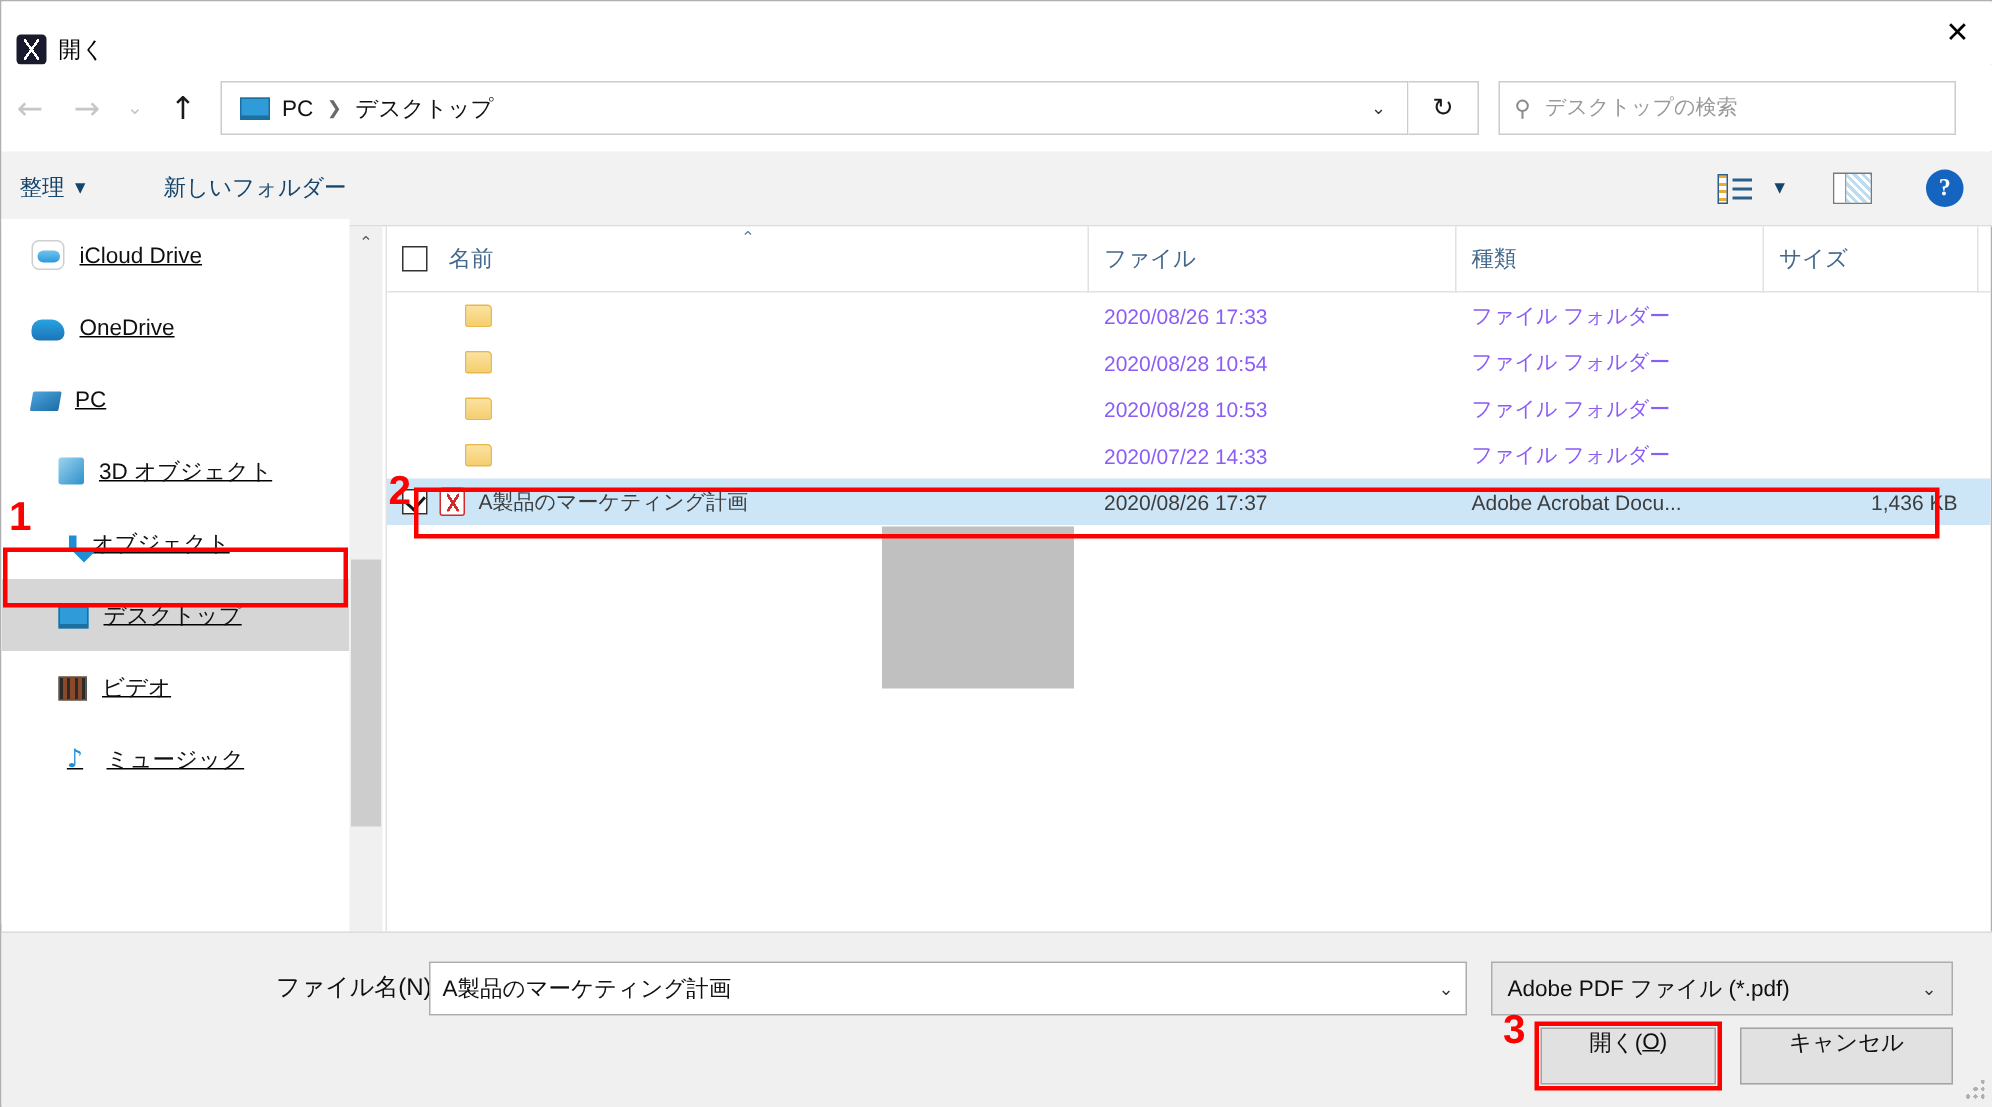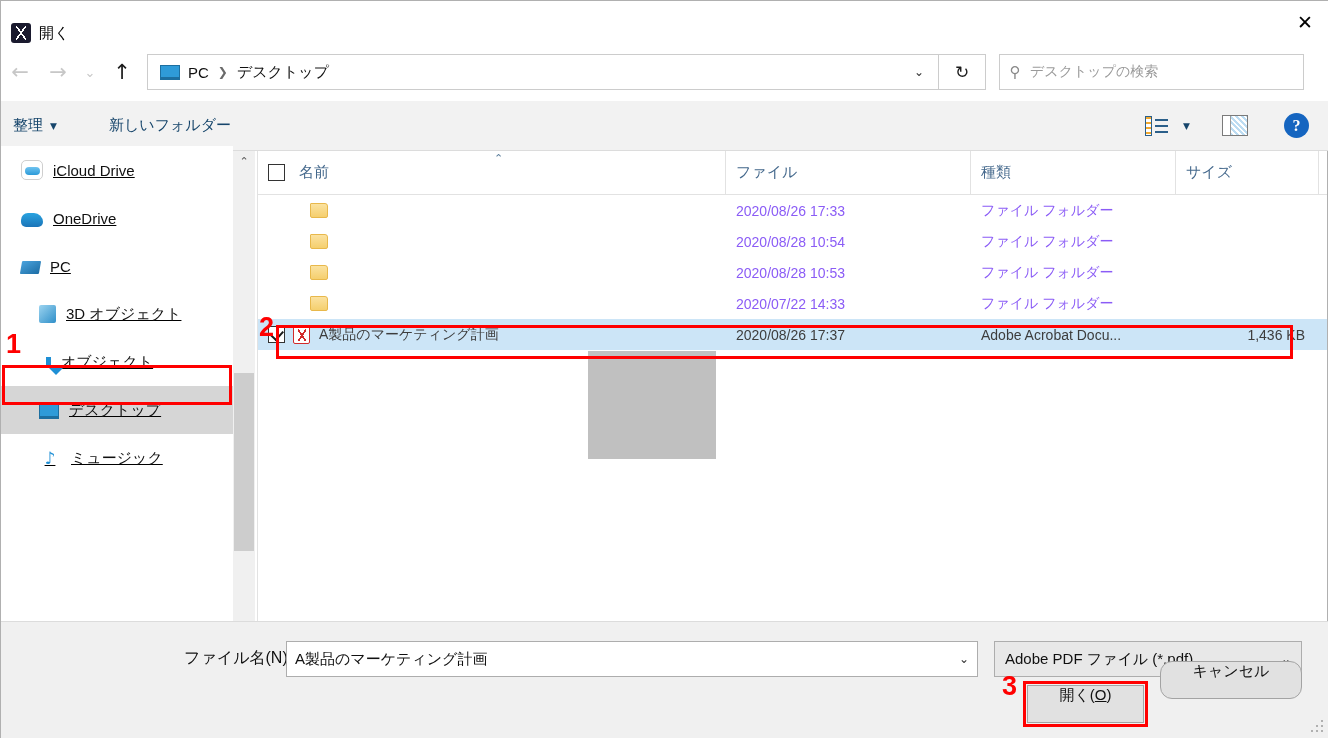--- a/index.html
+++ b/index.html
@@ -299,21 +299,21 @@
     background: #e8e8e8; border: 1px solid #adadad;
     display: flex; align-items: center; padding: 0 10px;
     font-size: 15px; color: #101010; text-align: right;
   }
   .btn {
     position: absolute; height: 38px; background: #e1e1e1;
     border: 1px solid #a3a3a3; display: flex; align-items: flex-start;
     justify-content: center; font-size: 15px; color: #101010;
   }
   .btn-open { left: 1026px; top: 684px; width: 117px; }
-  .btn-cancel { left: 1159px; top: 660px; width: 142px; border-radius: 12px; }
+  .btn-cancel { left: 1159px; top: 684px; width: 142px; }
   .uline { text-decoration: underline; }
   .grip {
     position: absolute; right: 4px; bottom: 3px; width: 14px; height: 14px;
     background:
       radial-gradient(circle 1.4px at 3px 11px,#b0b0b0 99%,transparent 0),
       radial-gradient(circle 1.4px at 8px 11px,#b0b0b0 99%,transparent 0),
       radial-gradient(circle 1.4px at 13px 11px,#b0b0b0 99%,transparent 0),
       radial-gradient(circle 1.4px at 8px 6px,#b0b0b0 99%,transparent 0),
       radial-gradient(circle 1.4px at 13px 6px,#b0b0b0 99%,transparent 0),
       radial-gradient(circle 1.4px at 13px 1px,#b0b0b0 99%,transparent 0);
@@ -408,20 +408,24 @@
     </div>
     <div class="side-item indent1">
       <span class="side-ic ic-dl"></span>
       <span>オブジェクト</span>
     </div>
     <div class="side-item indent1 selected">
       <span class="side-ic ic-desktop"></span>
       <span>デスクトップ</span>
     </div>
     <div class="side-item indent1">
+      <span class="side-ic ic-video"></span>
+      <span>ビデオ</span>
+    </div>
+    <div class="side-item indent1">
       <span class="side-ic ic-music">♪</span>
       <span>ミュージック</span>
     </div>
 
   </div>
 
   <div class="side-scroll">
     <div class="ss-arrow">⌃</div>
     <div class="ss-thumb"></div>
 

